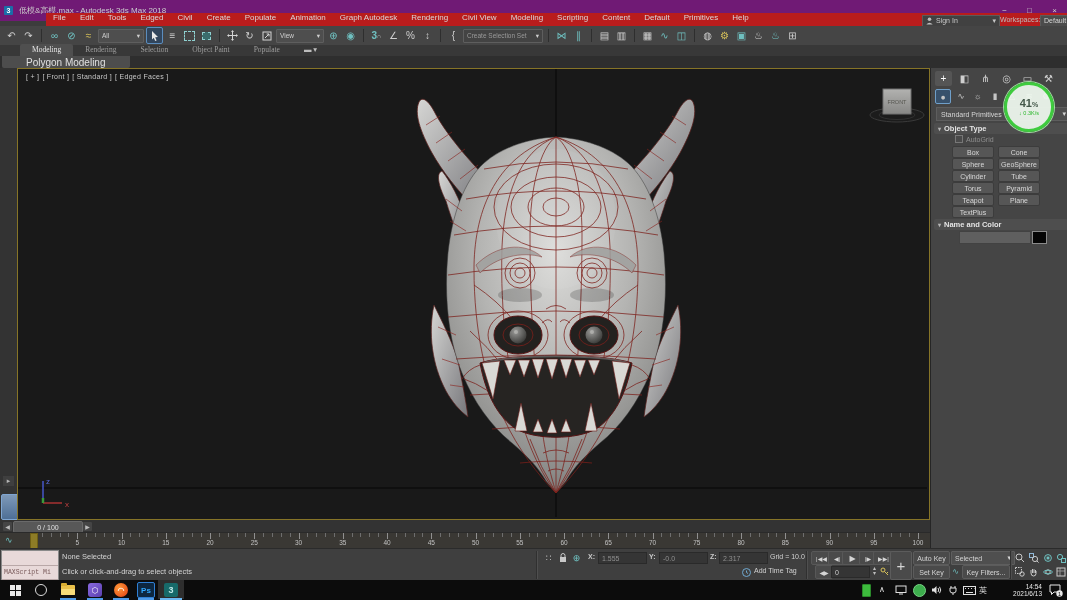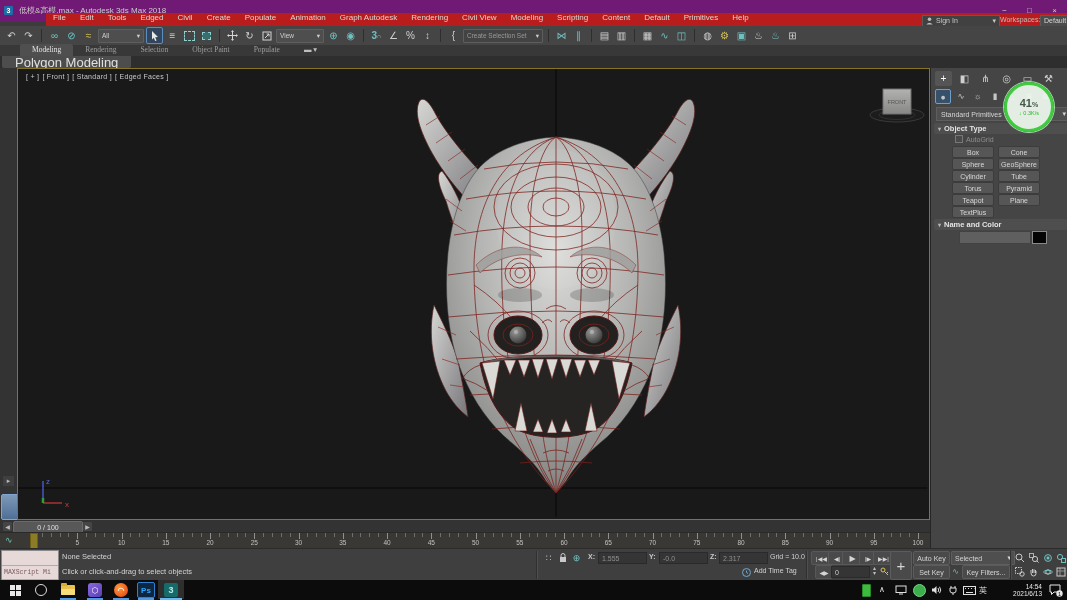--- a/index.html
+++ b/index.html
@@ -30,22 +30,22 @@
   .tsep{width:1px;height:13px;background:#2e2e2e;margin:0 3px;}
   .tb-dd{height:12px;background:#4e4e4e;border:1px solid #5e5e5e;display:flex;align-items:center;
     justify-content:space-between;font-size:6.5px;color:#cfcfcf;padding:0 3px;border-radius:1px;}
   .dashbox{width:9px;height:8px;border:1px dashed #8fd0d0;}
   .dashbox.small{width:7px;height:6px;}
   
   .ribbon{left:0;top:45px;width:1067px;height:11px;background:#383838;display:flex;align-items:flex-end;}
   .rtab{font-size:7.5px;color:#9d9d9d;padding:1px 12px;height:10px;font-family:Liberation Serif, serif;}
   .rtab.active{background:#4f4f4f;color:#e6e6e6;border-radius:2px 2px 0 0;}
   .subtab-row{left:0;top:56px;width:1067px;height:12px;background:#2e2e2e;}
-  .subtab{position:absolute;left:2px;top:0;height:12px;background:#4d4d4d;color:#e0e0e0;font-size:13px;
-    display:flex;align-items:center;padding:0 13px;border-radius:0 0 2px 2px;}
+  .subtab{position:absolute;left:2px;top:0;height:12px;background:#4d4d4d;color:#e0e0e0;font-size:10px;
+    display:flex;align-items:center;padding:0 24px;border-radius:0 0 2px 2px;}
   
   .vp-strip{left:0;top:68px;width:17px;height:452px;background:#333333;}
   .strip-arrow{position:absolute;left:3px;top:408px;width:11px;height:10px;background:#3f3f3f;color:#b5b5b5;
     font-size:7px;display:flex;align-items:center;justify-content:center;}
   .vp-tab-blue{position:absolute;left:1px;top:426px;width:19px;height:24px;border:1px solid #7fa6d2;
     background:linear-gradient(180deg,#7e99b8,#4e6f96);border-radius:2px;}
   .viewport{left:17px;top:68px;width:911px;height:450px;background:#191919;border:1px solid #867427;}
   .vp-label{position:absolute;left:8px;top:4px;font-size:7px;color:#c8c8c8;letter-spacing:.3px;display:flex;gap:3px;}
   .scene{position:absolute;left:0;top:0;}
   .gl{stroke:#0d0d0d;stroke-width:1.5;}

